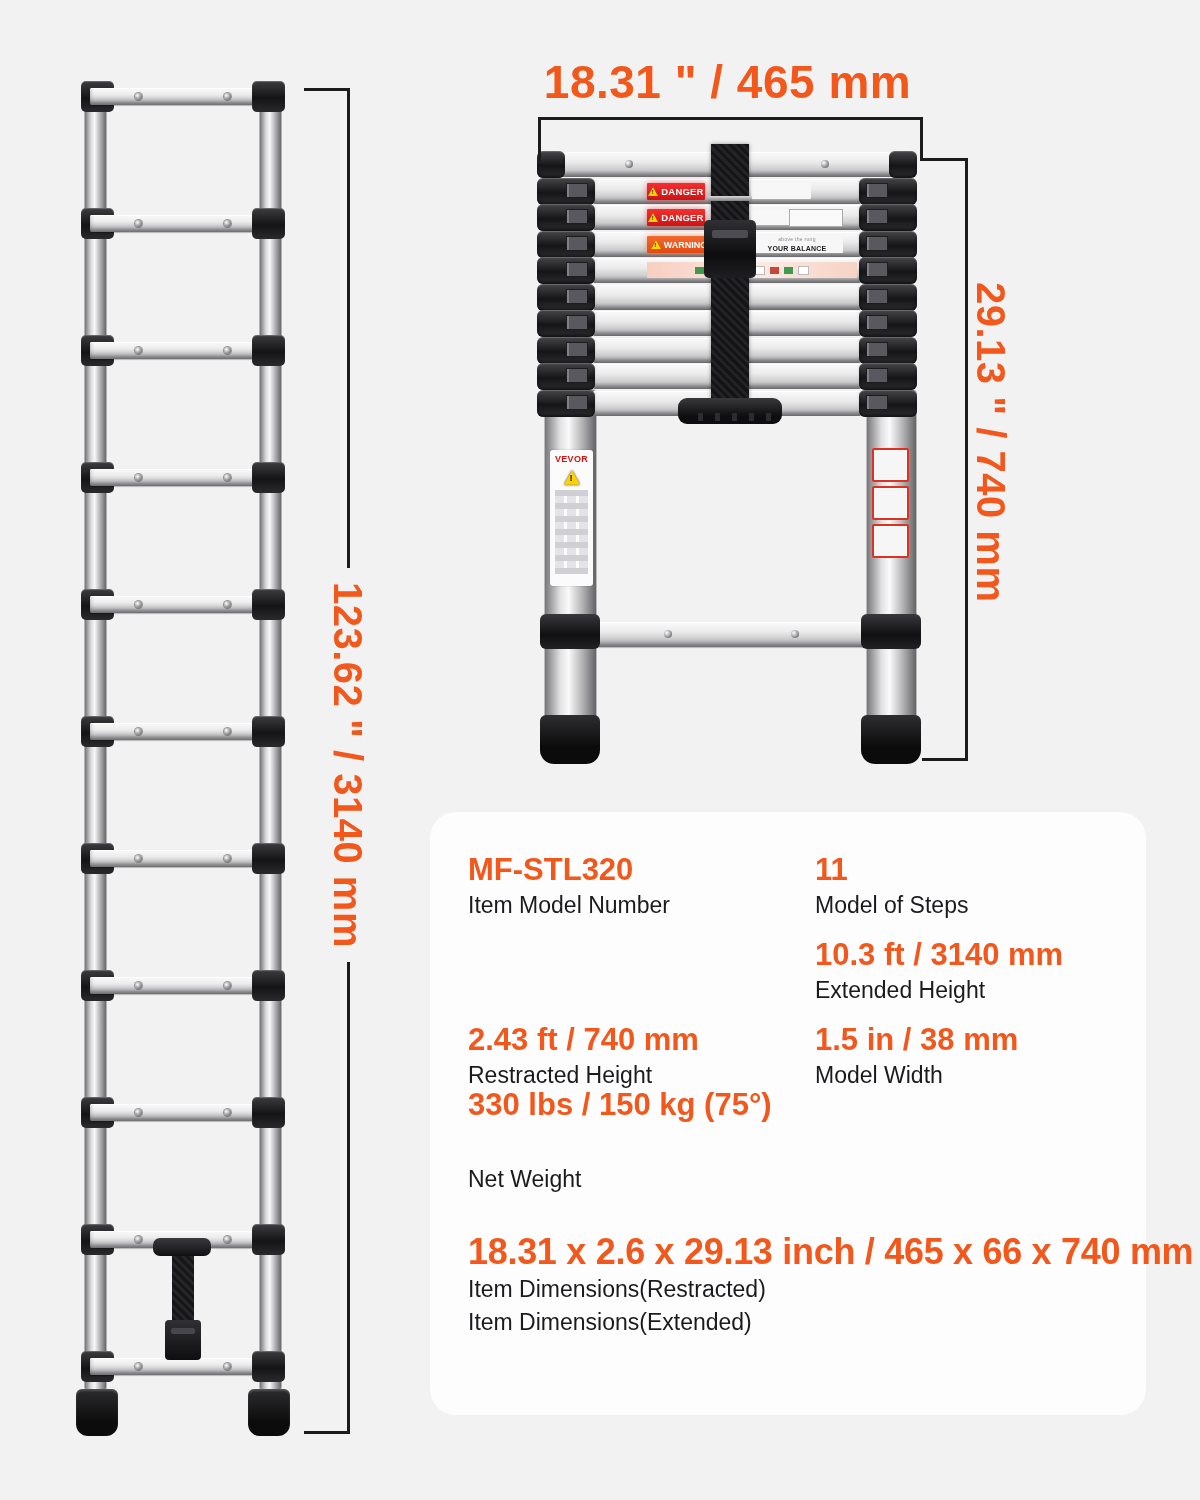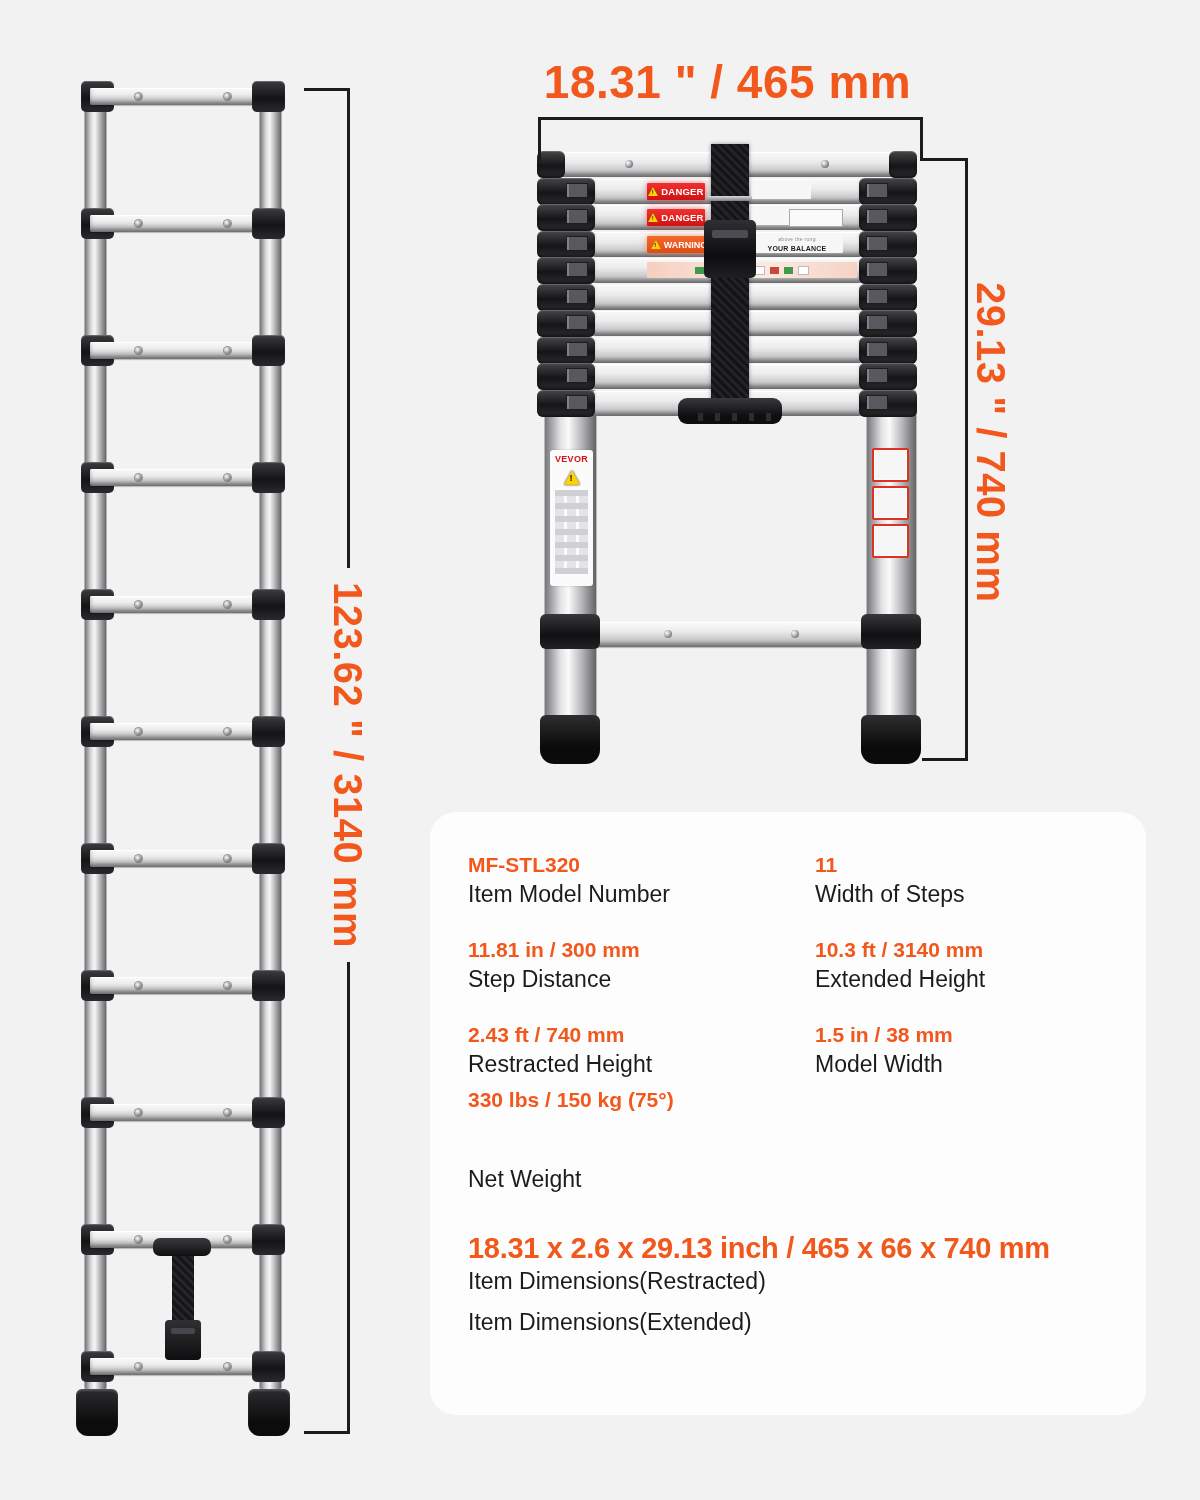--- a/index.html
+++ b/index.html
@@ -152,23 +152,23 @@
   .pictos{width:33px;height:84px;margin-top:5px;
     background:repeating-linear-gradient(180deg,#cfcfd4 0 6px,transparent 6px 13px),
                repeating-linear-gradient(90deg,#e4e4e8 0 9px,transparent 9px 12px);}
   .cert-sticker{right:8px;top:296px;width:37px;height:110px;display:flex;flex-direction:column;gap:4px;}
   .cert-sticker i{flex:1;background:#f6f6f6;border:2px solid #e03020;border-radius:2px;
     box-shadow:inset 0 0 0 1px #fff;}
 
   
   .panel{left:430px;top:812px;width:716px;height:603px;background:#fdfdfe;border-radius:26px;}
   .spec{position:absolute;}
-  .spec .val{color:#f2571c;font-weight:700;font-size:21px;line-height:1.05;white-space:nowrap;}
+  .spec .val{color:#f2571c;font-weight:700;font-size:31px;line-height:1.05;white-space:nowrap;}
   .spec .lbl{color:#1b1b1d;font-size:23px;line-height:1.2;margin-top:5px;white-space:nowrap;}
-  .spec.wide .val{font-size:29px;letter-spacing:-.3px;}
+  .spec.wide .val{font-size:36px;letter-spacing:-.3px;}
 </style>
 </head>
 <body>
 
 <div class="stage">
 
   <div class="abs ext">
     <div class="rail l"></div>
     <div class="rail r"></div>
 
@@ -402,27 +402,23 @@
   <div class="abs dim-text dim-vert dim-ret-h">29.13 " / 740 mm</div>
 
   <div class="abs panel">
 
     <div class="spec" style="left:38px;top:42px">
       <div class="val">MF-STL320</div>
       <div class="lbl">Item Model Number</div>
     </div>
     <div class="spec" style="left:385px;top:42px">
       <div class="val">11</div>
-      <div class="lbl">Width of Steps</div>
-    </div>
-
-    <div class="spec" style="left:38px;top:127px">
-      <div class="val">11.81 in / 300 mm</div>
-      <div class="lbl">Step Distance</div>
-    </div>
+      <div class="lbl">Model of Steps</div>
+    </div>
+
     <div class="spec" style="left:385px;top:127px">
       <div class="val">10.3 ft / 3140 mm</div>
       <div class="lbl">Extended Height</div>
     </div>
 
     <div class="spec" style="left:38px;top:212px">
       <div class="val">2.43 ft / 740 mm</div>
       <div class="lbl">Restracted Height</div>
     </div>
     <div class="spec" style="left:385px;top:212px">

